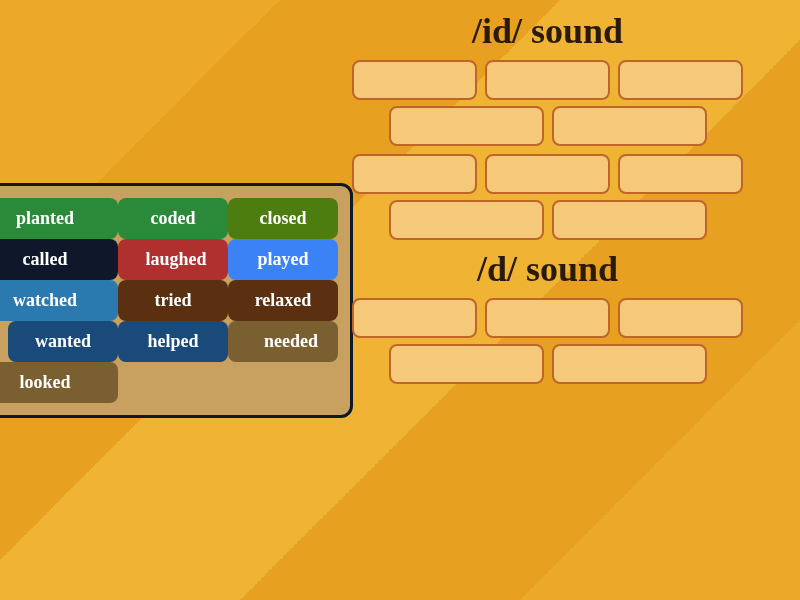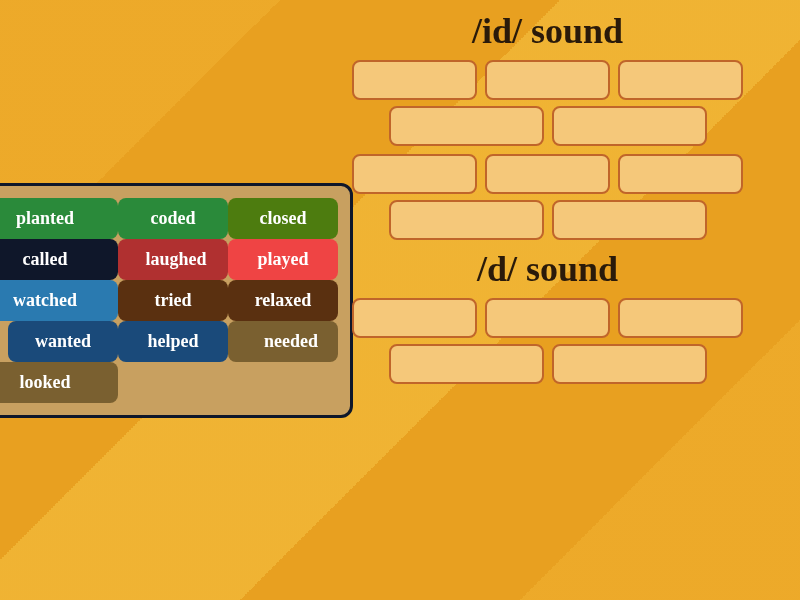--- a/index.html
+++ b/index.html
@@ -119,21 +119,21 @@
 
 <div class="content">
 
   <div class="word-bank">
     <div class="word-grid-container">
     <button class="word-btn" style="background-color: rgb(42, 138, 58);">planted</button>
         <button class="word-btn" style="background-color: rgb(42, 138, 58);">coded</button>
         <button class="word-btn" style="background-color: #4d7c0f;">closed</button>
         <button class="word-btn" style="background-color: #0f172a;">called</button>
         <button class="word-btn" style="background-color: rgb(176, 48, 48); padding-left: 14px;">laughed</button>
-        <button class="word-btn" style="background-color: #ef4444;">played</button>
+        <button class="word-btn" style="background-color: #3b82f6;">played</button>
         <button class="word-btn" style="background-color: rgb(42, 122, 176);">watched</button>
         <button class="word-btn" style="background-color: rgb(90, 48, 16);">tried</button>
         <button class="word-btn" style="background-color: rgb(90, 48, 16);">relaxed</button>
         <button class="word-btn" style="background-color: rgb(26, 74, 122); margin-left: 36px;">wanted</button>
         <button class="word-btn" style="background-color: rgb(26, 74, 122);">helped</button>
         <button class="word-btn" style="background-color: rgb(122, 96, 48); padding-left: 24px;">needed</button>
         <button class="word-btn" style="background-color: rgb(122, 96, 48);">looked</button>
       </div>
   </div>
 

